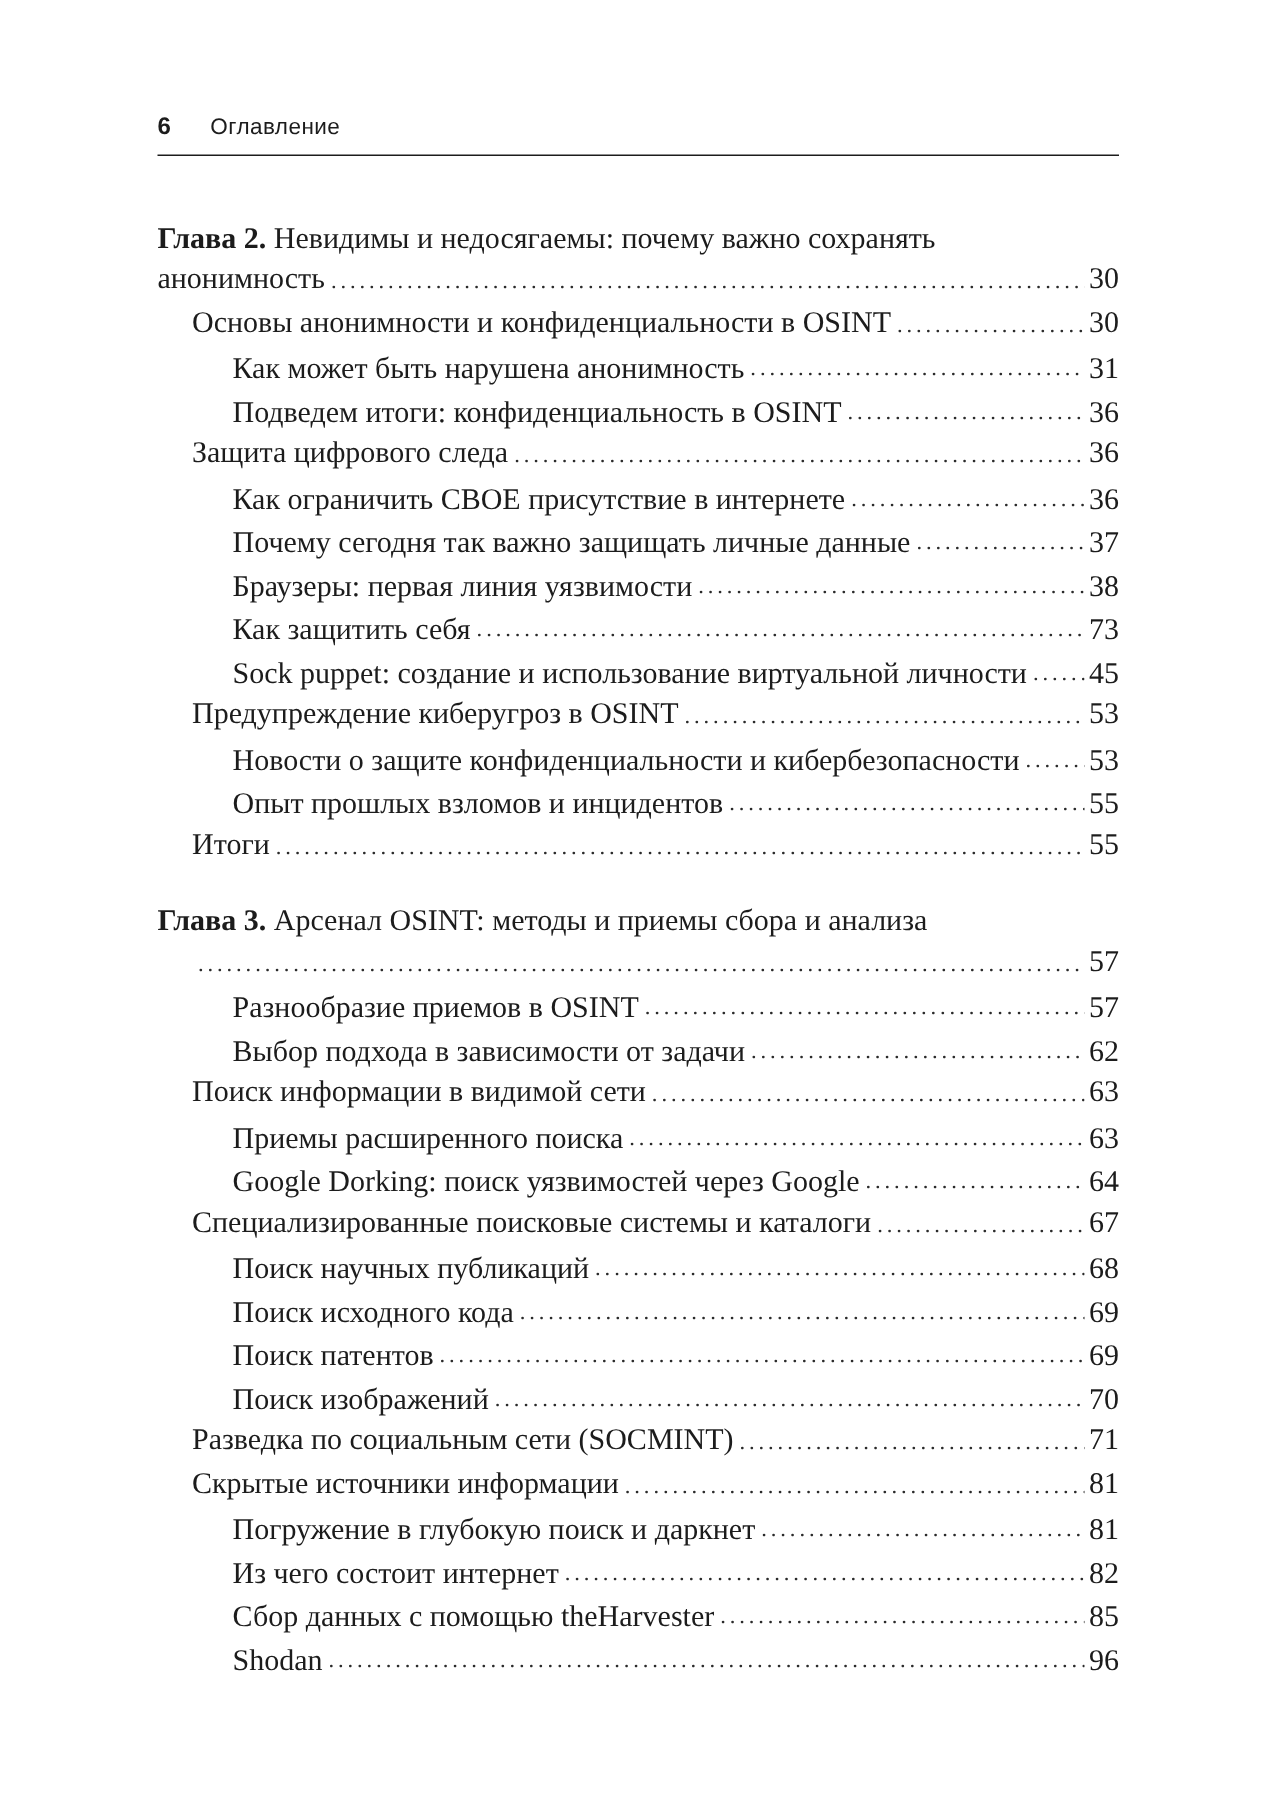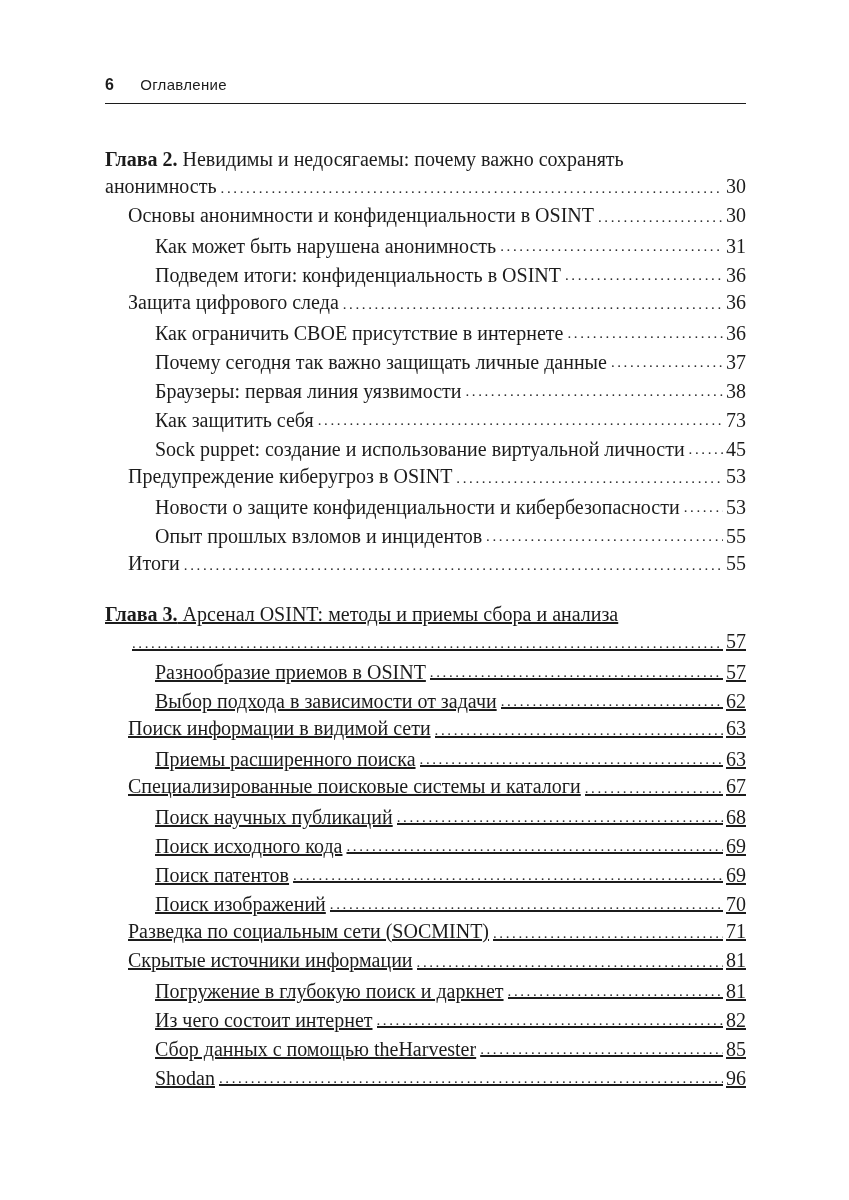--- a/index.html
+++ b/index.html
@@ -35,21 +35,21 @@
   }
   .head-rule {
     border: 0;
     border-top: 1.6px solid #1c1c1c;
     margin: 9px 0 0 0;
   }
   .toc {
     margin-top: 42px;
     font-size: 20px;
   }
-  .section + .section { margin-top: 22px; text-decoration: underline; }
+  .section + .section { margin-top: 22px; }
   .line, .entry { line-height: 27px; }
   .entry {
     display: flex;
     align-items: baseline;
   }
   .entry .text { white-space: nowrap; }
   .leader {
     flex: 1 1 auto;
     min-width: 10px;
     overflow: hidden;
@@ -172,20 +172,25 @@
           <div class="entry lvl1">
             <span class="text">Поиск информации в видимой сети</span>
             <span class="leader"></span>
             <span class="pageno">63</span>
           </div>
           <div class="entry lvl2">
             <span class="text">Приемы расширенного поиска</span>
             <span class="leader"></span>
             <span class="pageno">63</span>
           </div>
+          <div class="entry lvl2">
+            <span class="text">Google Dorking: поиск уязвимостей через Google</span>
+            <span class="leader"></span>
+            <span class="pageno">64</span>
+          </div>
           <div class="entry lvl1">
             <span class="text">Специализированные поисковые системы и каталоги</span>
             <span class="leader"></span>
             <span class="pageno">67</span>
           </div>
           <div class="entry lvl2">
             <span class="text">Поиск научных публикаций</span>
             <span class="leader"></span>
             <span class="pageno">68</span>
           </div>

